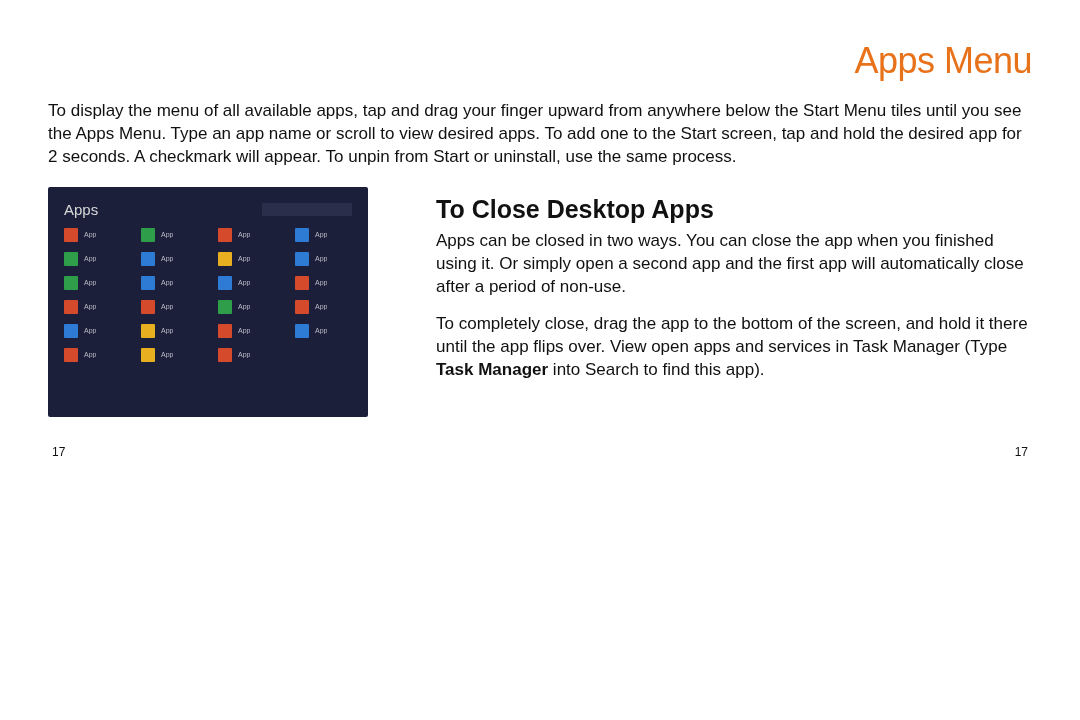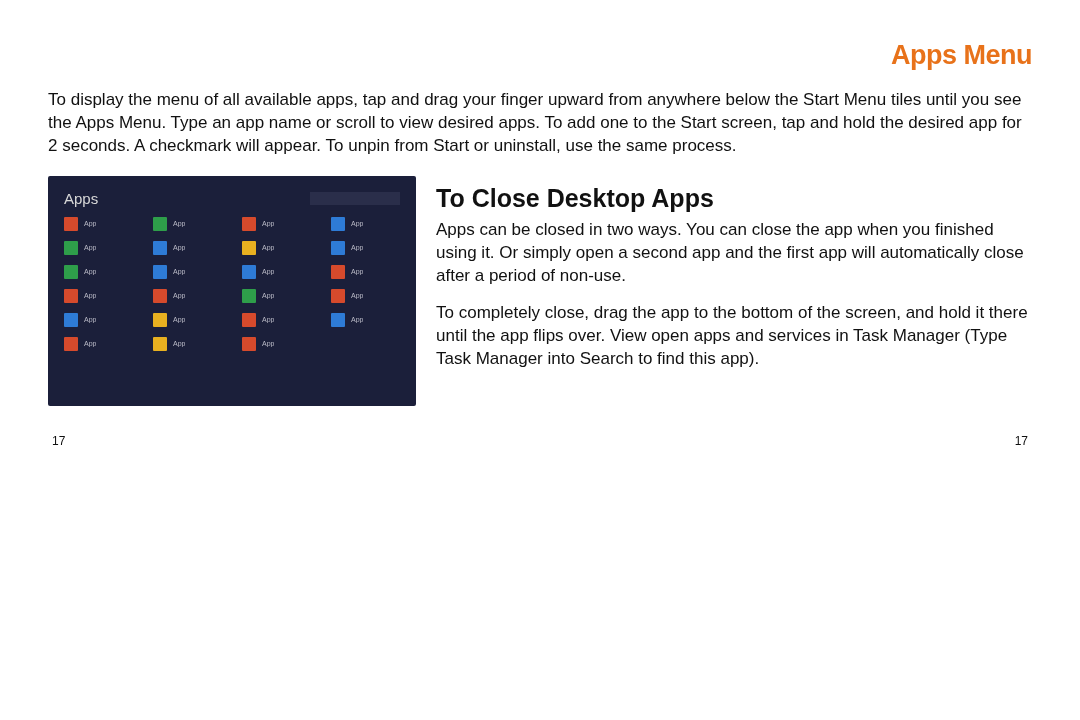--- a/index.html
+++ b/index.html
@@ -1,29 +1,29 @@
 <!DOCTYPE html>
 <html><head>
 <meta charset="utf-8">
 <style>
   * { box-sizing: border-box; margin: 0; padding: 0; }
   html, body { width: 1080px; height: 720px; background: #fff; font-family: Arial, Helvetica, sans-serif; color: #111; }
   .page { padding: 40px 48px 20px 48px; }
-  .title { color: #e8721a; font-weight: 700; font-size: 27px; text-align: right; margin-bottom: 18px; letter-spacing: -0.5px; }
+  .title { color: #e8721a; font-weight: 400; font-size: 36px; text-align: right; margin-bottom: 18px; letter-spacing: -0.5px; }
   .para { font-size: 17px; line-height: 1.35; margin-bottom: 18px; }
   .row { display: flex; gap: 20px; align-items: flex-start; margin-bottom: 14px; }
   .imgblock { flex: 0 0 368px; }
   .rightcol { flex: 1; margin-top: 8px; }
   .subtitle { font-weight: 700; font-size: 25px; margin-bottom: 6px; }
   .note b { font-weight: 700; }
   .footer { display: flex; justify-content: space-between; font-size: 12px; margin-top: 28px; padding: 0 4px; }
-  .bold { font-weight: 400; }
+  .bold { font-weight: 700; }
 
   
-  .shot { width: 368px; height: 230px; background: #1b1f3a; border-radius: 2px; padding: 14px 16px 10px 16px; color: #ccc; font-size: 8px; position: relative; overflow: hidden; }
+  .shot { width: 320px; height: 230px; background: #1b1f3a; border-radius: 2px; padding: 14px 16px 10px 16px; color: #ccc; font-size: 8px; position: relative; overflow: hidden; }
   .shot-head { display: flex; align-items: center; justify-content: space-between; margin-bottom: 10px; }
   .shot-title { color: #d8d8d8; font-size: 15px; }
   .shot-search { width: 90px; height: 13px; background: #2a2e4a; }
   .cols { display: flex; gap: 20px; }
   .col { display: flex; flex-direction: column; gap: 10px; width: 80px; }
   .app { display: flex; align-items: center; gap: 6px; }
   .tile { width: 14px; height: 14px; border-radius: 1px; flex: 0 0 14px; }
   .lbl { color: #bcbcc8; font-size: 7px; white-space: nowrap; overflow: hidden; text-overflow: ellipsis; }
 </style>
 </head>

